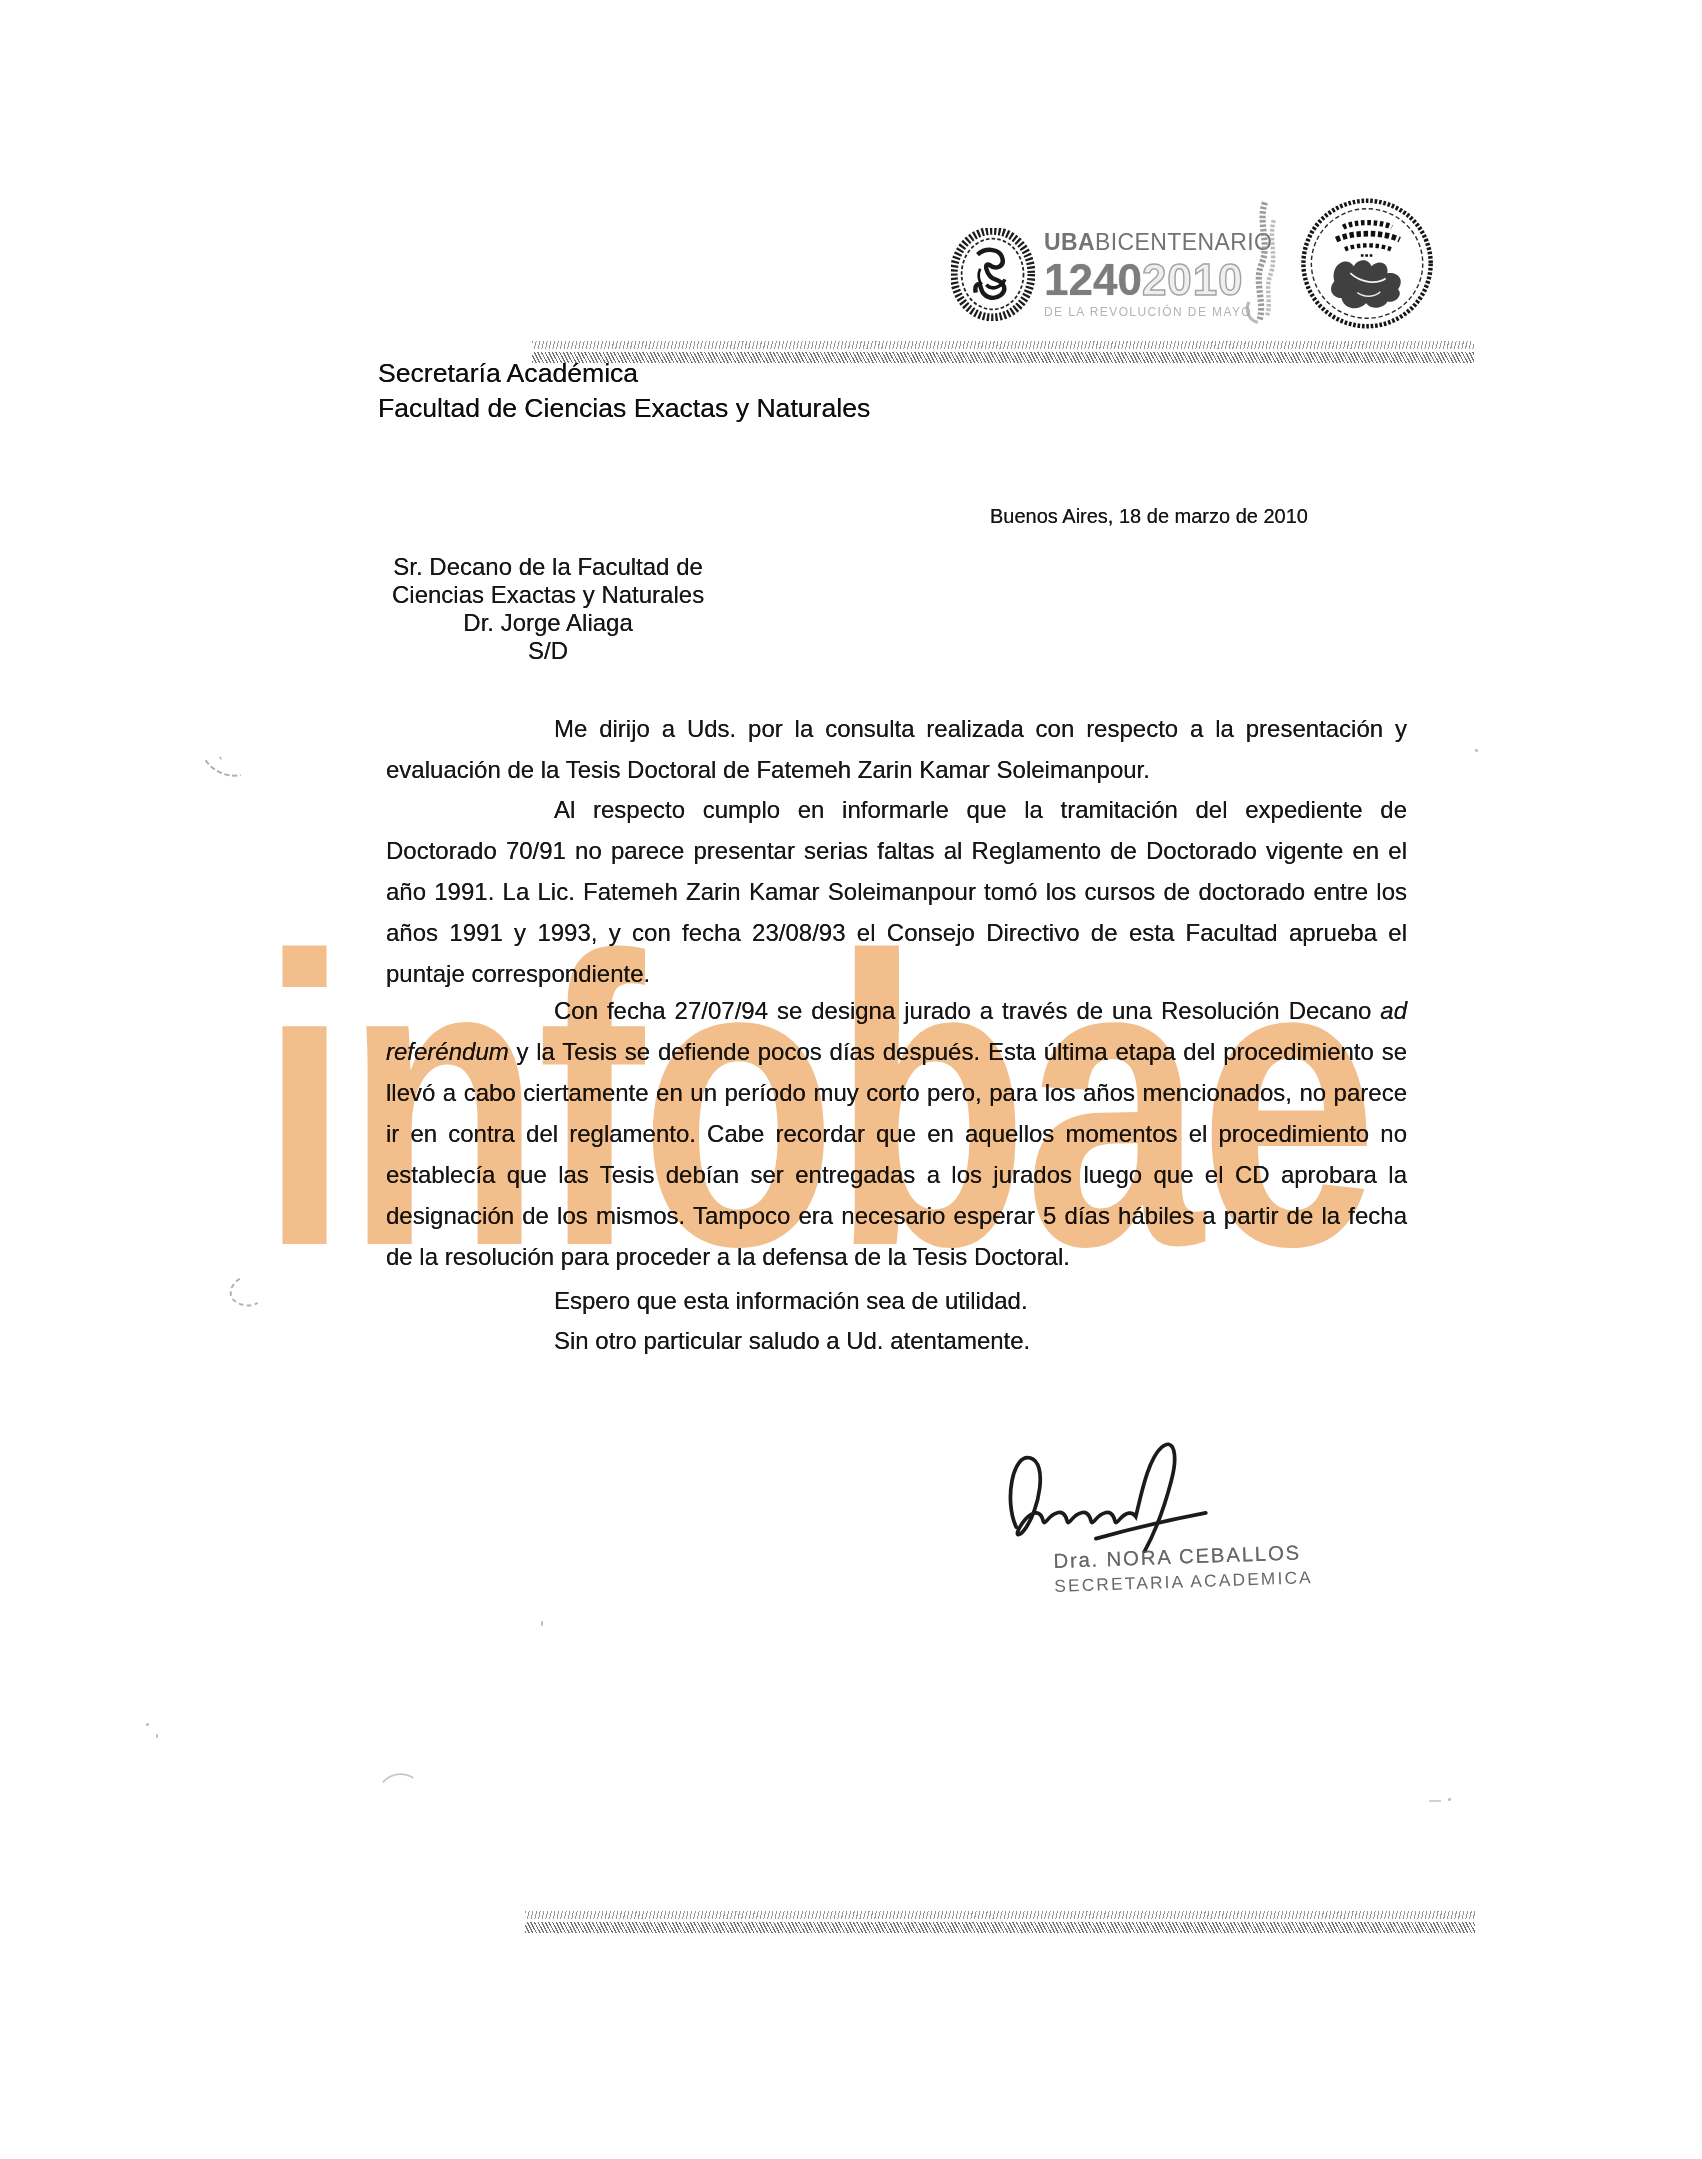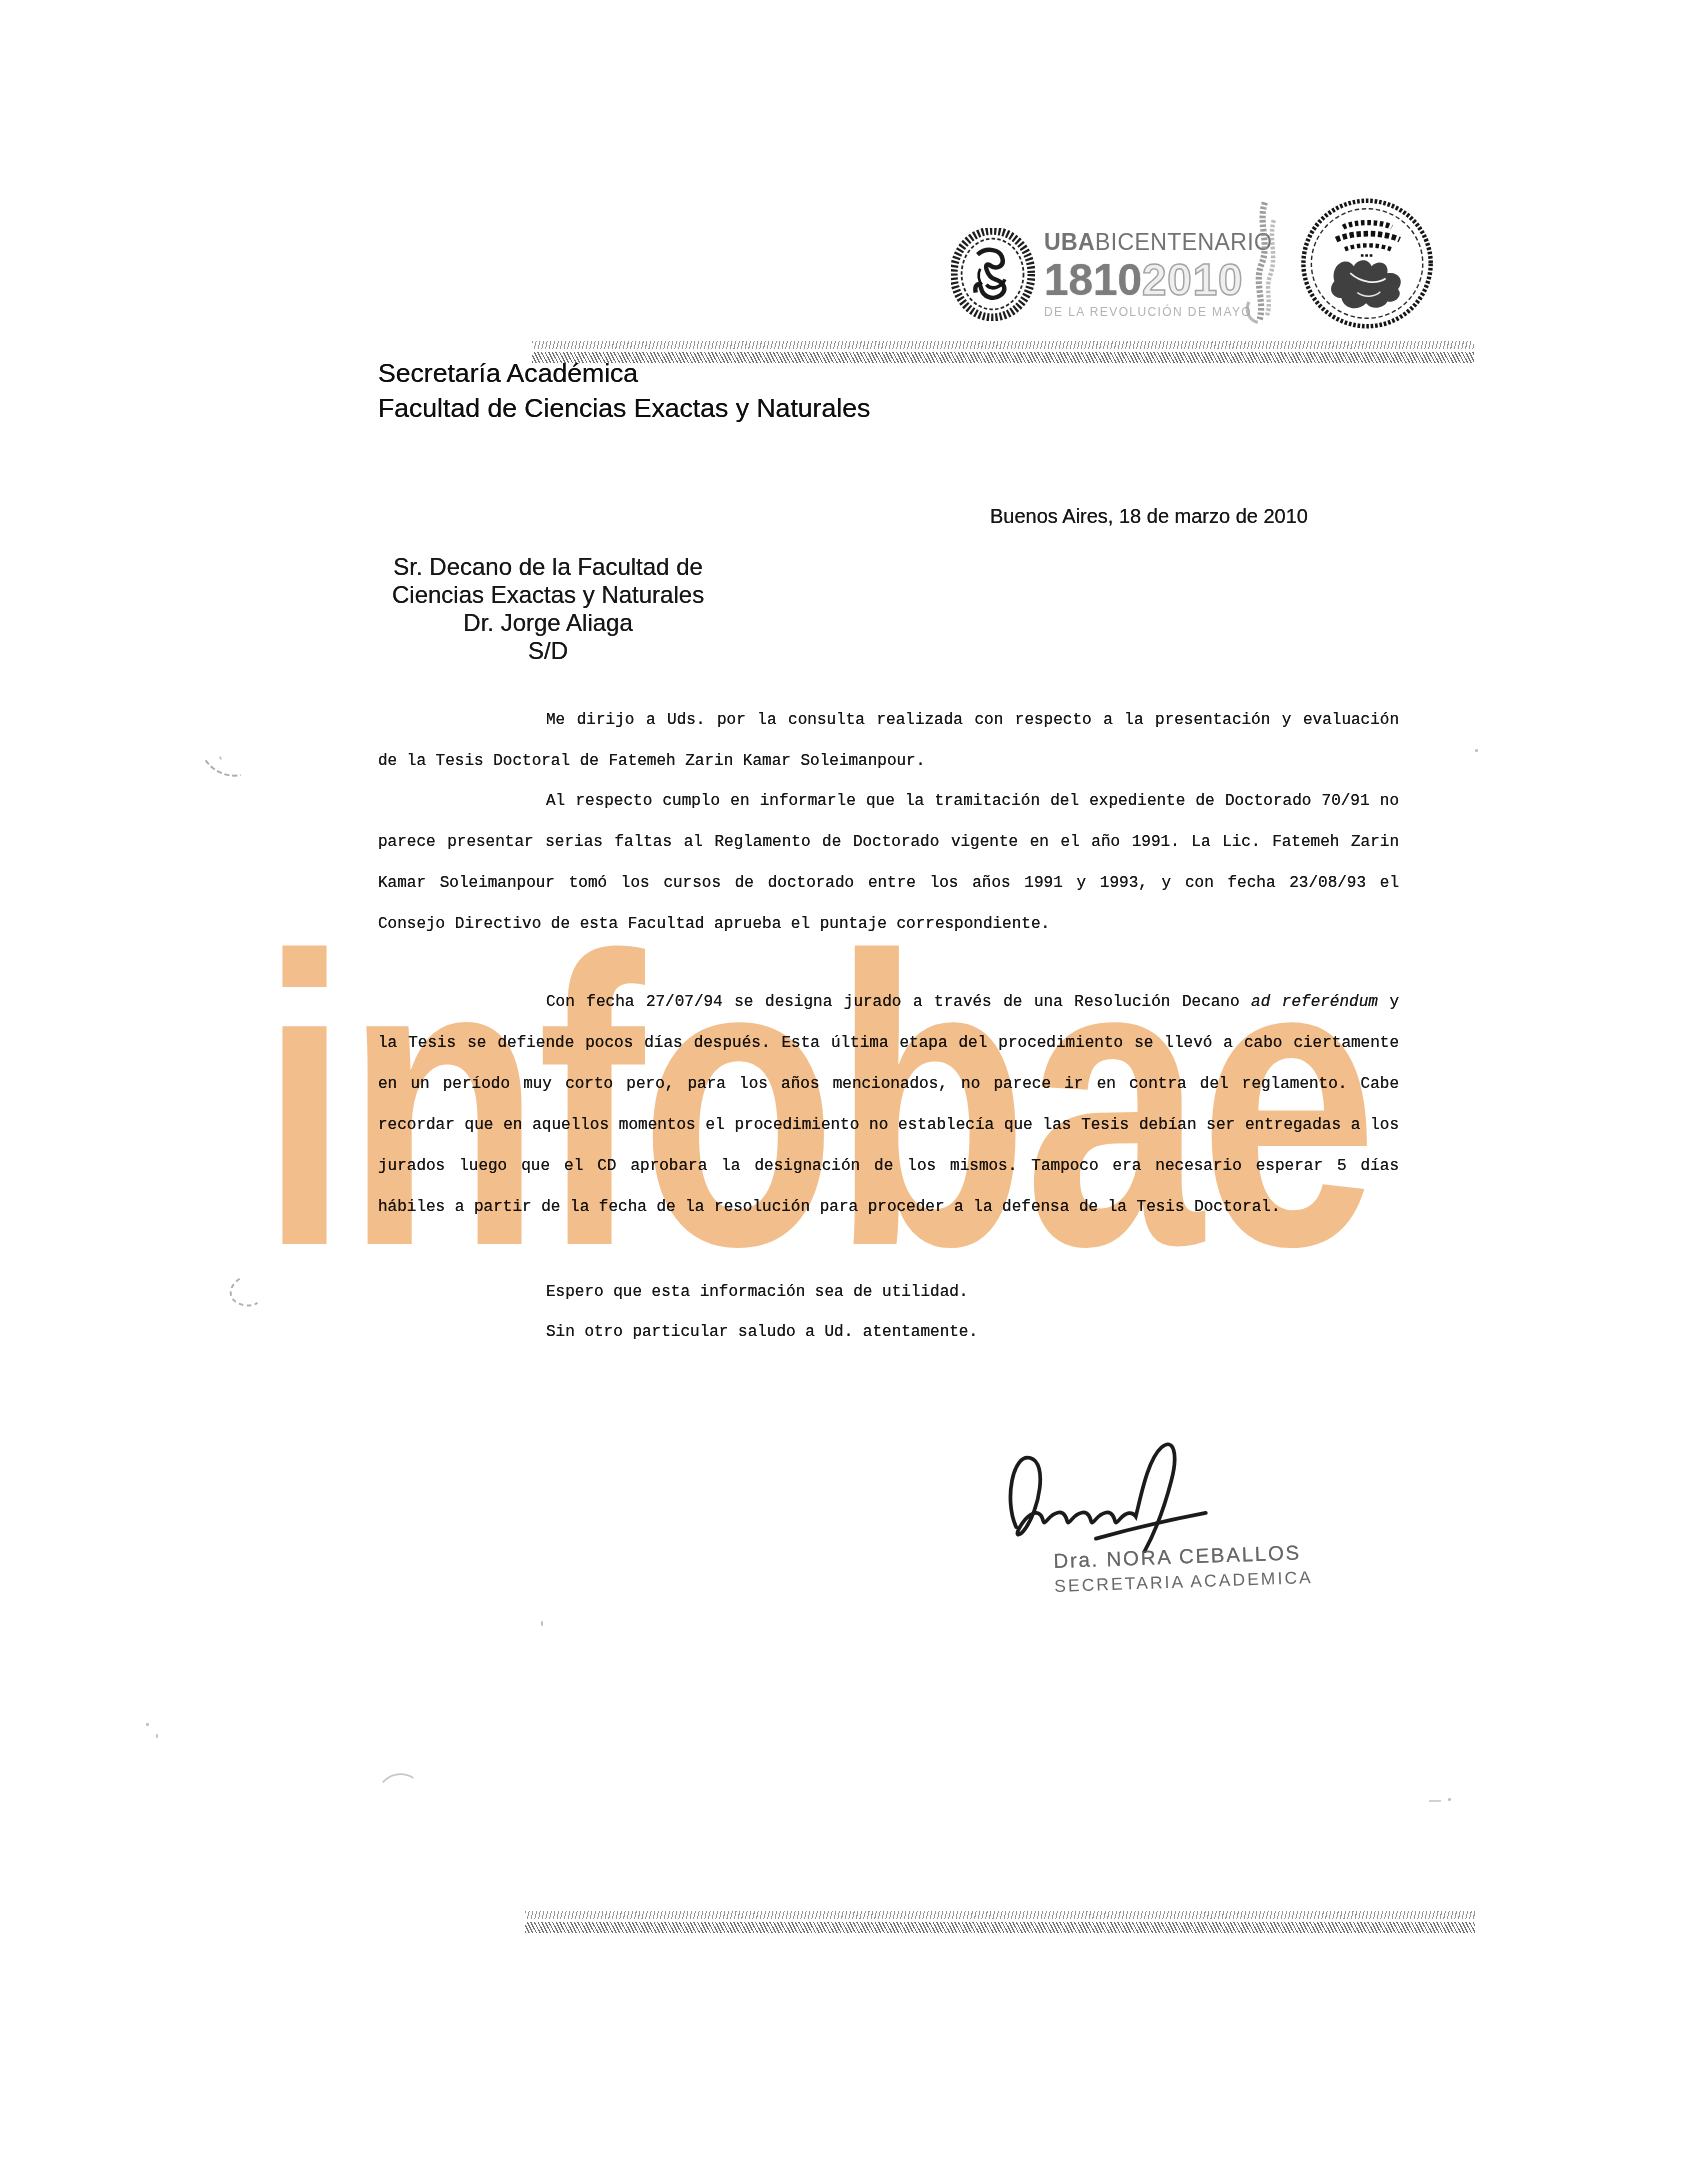--- a/index.html
+++ b/index.html
@@ -18,21 +18,21 @@
   .uba-motto{font-size:12px;color:#b3b3b3;letter-spacing:1.4px;margin-top:3.5px;white-space:nowrap;}
   .letterhead{font-size:26.6px;line-height:35px;color:#0e0e0e;text-shadow:0 0 0.4px rgba(0,0,0,.85);white-space:nowrap;}
 
   
   .hatch .row1{height:8px;background:repeating-linear-gradient(103deg,rgba(45,45,45,.50) 0 1px,rgba(255,255,255,0) 1px 3.6px);}
   .hatch .row2{height:11.5px;margin-top:2.7px;background:repeating-linear-gradient(62deg,rgba(25,25,25,.60) 0 1.2px,rgba(255,255,255,0) 1.2px 3.2px);}
 
   
   .date-line{font-size:20px;white-space:nowrap;}
   .recipient{font-size:24px;line-height:28px;white-space:nowrap;}
-  .para{width:1021px;font-size:16px;line-height:41px;text-align:justify;margin:8px;font-family:Liberation Mono, monospace;}
+  .para{width:1021px;font-size:24px;line-height:41px;text-align:justify;margin:16px;}
   .para.indent{text-indent:168px;}
   .para.noj{text-align:left;}
   .stamp{transform:rotate(-2deg);transform-origin:left top;color:#535353;opacity:.88;white-space:nowrap;}
   .stamp .l1{font-size:20.4px;letter-spacing:1.8px;text-shadow:0 0 0.4px rgba(60,60,60,.7);}
   .stamp .l2{font-size:17.3px;letter-spacing:2.2px;margin-top:2.7px;}
 
   
   .watermark{left:260px;top:895px;font-size:412px;line-height:1;font-weight:bold;
              letter-spacing:-5.3px;transform:scaleX(.78);transform-origin:left top;
              mix-blend-mode:multiply;pointer-events:none;white-space:nowrap;z-index:50;}
@@ -53,21 +53,21 @@
     <path d="M30 30 C 40 21 56 24 58 34 C 61 44 50 47 44 42 C 36 37 40 55 50 58 C 60 61 64 70 56 76 C 48 82 36 78 34 68 C 32 60 26 64 28 73" fill="none" stroke="#191919" stroke-width="5"></path>
     <path d="M40 64 C 46 71 57 67 61 58" stroke="#141414" stroke-width="4" fill="none"></path>
     <path d="M33 46 C 30 52 31 60 35 64" stroke="#111" stroke-width="3" fill="none"></path>
   </svg>
 
   <div class="abs" style="left:1044px;top:229px;">
     <div class="uba-line1">
       <span class="b">UBA</span><span>BICENTENARIO</span>
     </div>
     <div class="uba-years">
-      <span class="yr-dark">1810</span><span class="yr-light">2010</span>
+      <span class="yr-dark">1240</span><span class="yr-light">2010</span>
     </div>
     <div class="uba-motto">DE LA REVOLUCIÓN DE MAYO</div>
   </div>
 
   <svg class="abs" style="left:1240px;top:197px;" width="40" height="129" viewBox="0 0 45 145">
     <path d="M28 6 C 20 30 34 52 24 76 C 16 96 28 118 22 138" stroke="#8c8c8c" stroke-width="7" fill="none" stroke-dasharray="3 2" opacity=".85"></path>
     <path d="M38 26 C 32 48 42 66 34 88 C 28 104 36 120 30 134" stroke="#a5a5a5" stroke-width="5" fill="none" stroke-dasharray="3 2" opacity=".75"></path>
     <path d="M10 118 C 5 129 11 139 20 141" stroke="#9b9b9b" stroke-width="3.5" fill="none" opacity=".7"></path>
   </svg>
 

